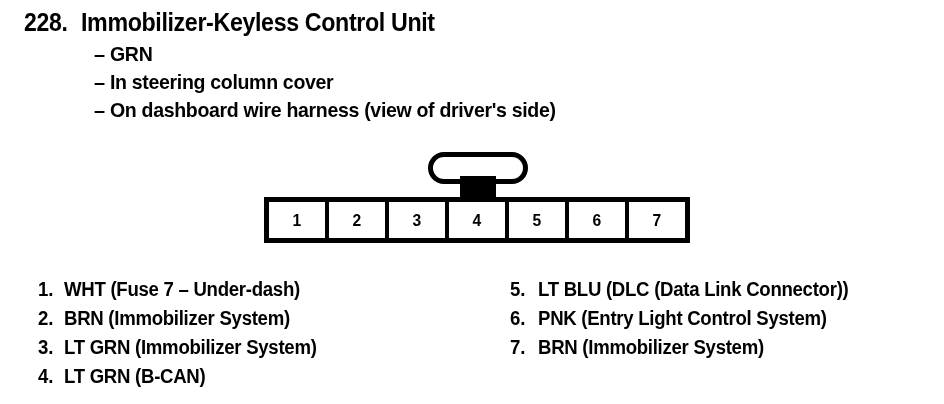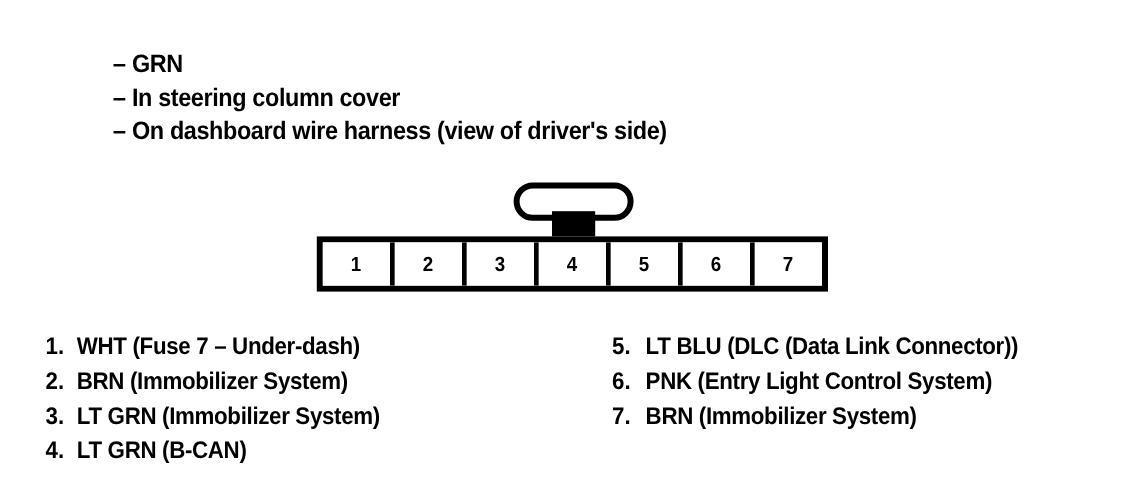--- a/index.html
+++ b/index.html
@@ -170,20 +170,26 @@
     letter-spacing: -0.3px;
     transform: scaleX(0.93);
     transform-origin: left center;
   }
 </style>
 </head>
 <body>
 
 <div id="page">
 
+  <div id="header-block">
+    <div id="title-row">
+      <span class="title-number">228.</span>
+      <span class="title-text">Immobilizer-Keyless Control Unit</span>
+    </div>
+  </div>
 
   <div id="bullets">
     <div class="bullet-line">
       <span class="bullet-dash">–</span>
       <span class="bullet-text">GRN</span>
     </div>
     <div class="bullet-line">
       <span class="bullet-dash">–</span>
       <span class="bullet-text">In steering column cover</span>
     </div>

